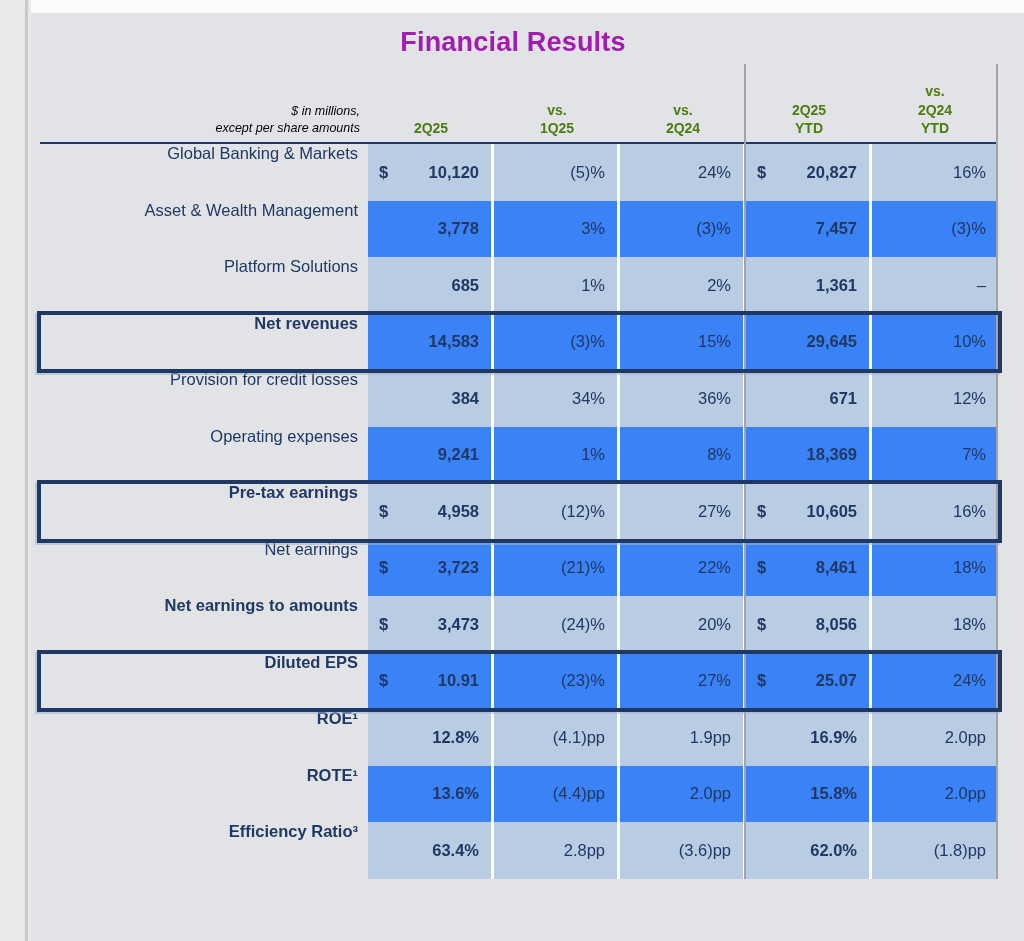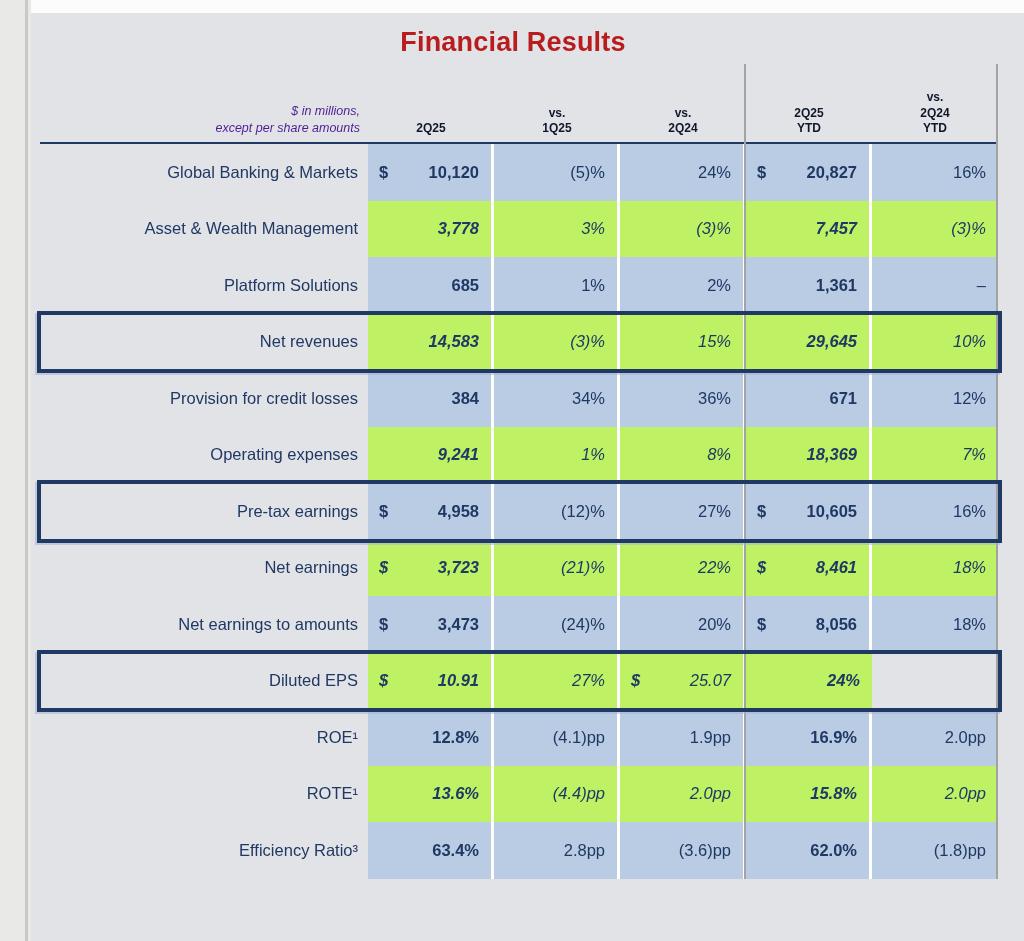--- a/index.html
+++ b/index.html
@@ -15,47 +15,47 @@
     position: absolute; left: 0; top: 0; width: 28px; height: 941px;
     background: #e9e9e7; border-right: 3px solid #c9c9c7;
   }
   .main {
     position: absolute; left: 31px; top: 0; width: 993px; height: 941px;
     background: #e2e3e7;
   }
   .top-strip { position: absolute; left: 0; top: 0; width: 100%; height: 13px; background: #fcfcfc; }
   .title {
     position: absolute; top: 27px; left: 0; width: 964px;
-    text-align: center; font-size: 27px; font-weight: bold; color: #b91c1c;
+    text-align: center; font-size: 27px; font-weight: bold; color: #a21caf;
     letter-spacing: 0.2px;
   }
   .table { position: absolute; left: 9px; top: 60px; width: 958px; }
   .grid { display: grid; grid-template-columns: 328px 126px 126px 126px 126px 126px; }
   .thead { height: 84px; border-bottom: 2px solid #1f3864; align-items: end; }
   .note {
     text-align: right; font-style: italic; font-size: 12.5px; line-height: 1.35;
-    padding: 0 8px 5px 0; white-space: pre-line; color: #4c1d95;
+    padding: 0 8px 5px 0; white-space: pre-line; color: #000000;
   }
   .hcol {
-    text-align: center; font-weight: bold; font-size: 12px; line-height: 1.3;
-    white-space: pre-line; padding-bottom: 5px; color: #0f172a;
+    text-align: center; font-weight: bold; font-size: 14px; line-height: 1.3;
+    white-space: pre-line; padding-bottom: 5px; color: #4d7c0f;
   }
   .trow { height: 56.5px; position: relative; }
   .lcell {
-    display: flex; align-items: center; justify-content: flex-end;
+    display: flex; align-items: flex-start; justify-content: flex-end;
     padding-right: 10px; font-size: 16.5px;
   }
-  .boldlabel .lcell span { font-weight: normal; }
+  .boldlabel .lcell span { font-weight: bold; }
   .cell {
     position: relative; display: flex; align-items: center; justify-content: flex-end;
     padding: 0 12px; font-size: 16.5px; border-right: 3px solid #fff;
   }
   .trow > .cell:last-child { border-right: none; }
   .dark .cell { background: #b9cce3; }
-  .light .cell { background: #bef264; font-style: italic; }
+  .light .cell { background: #3b82f6; }
   .dol { position: absolute; left: 11px; font-weight: bold; }
   .trow > .cell:nth-child(2) .num, .trow > .cell:nth-child(5) .num { font-weight: bold; }
   .vline { position: absolute; width: 2px; background: #a3a3a3; top: 4px; bottom: 0; z-index: 4; }
   .v1 { left: 704px; }
   .v2 { left: 956px; }
   .boxed::after {
     content: ""; position: absolute; left: -3px; right: -4px; top: -3px; bottom: -3px;
     border: 4px solid #1f3864; z-index: 6; pointer-events: none;
     box-shadow: -2px 2px 0 rgba(163, 178, 210, 0.55);
   }
@@ -323,20 +323,24 @@
     <div class="grid trow light boxed boldlabel">
       <div class="lcell">
           <span>Diluted EPS</span>
         </div>
       <div class="cell">
           <span class="dol">$</span>
           <span class="num">10.91</span>
         </div>
       <div class="cell">
           <span class="dol"></span>
+          <span class="num">(23)%</span>
+        </div>
+      <div class="cell">
+          <span class="dol"></span>
           <span class="num">27%</span>
         </div>
       <div class="cell">
           <span class="dol">$</span>
           <span class="num">25.07</span>
         </div>
       <div class="cell">
           <span class="dol"></span>
           <span class="num">24%</span>
         </div>

